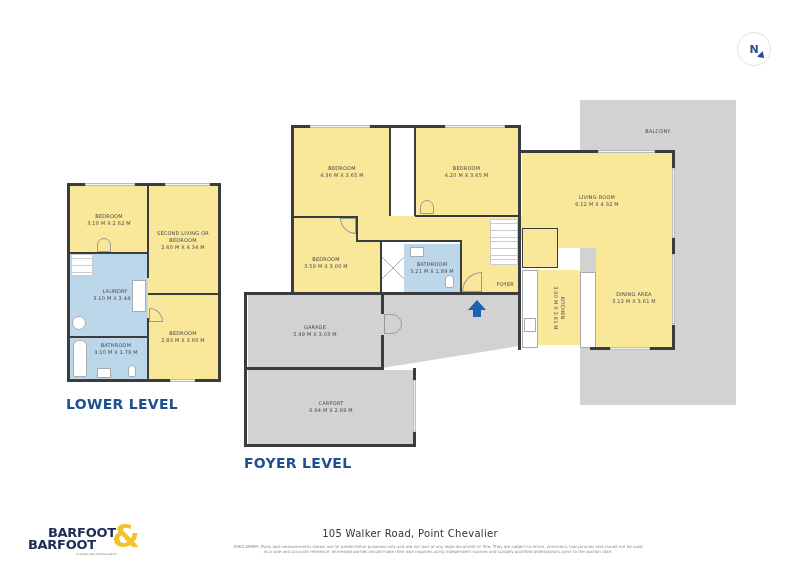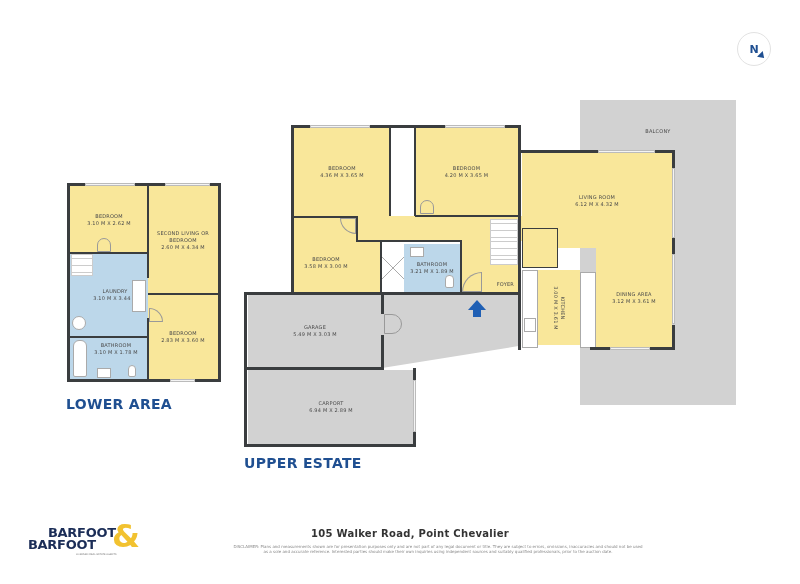--- a/index.html
+++ b/index.html
@@ -10,21 +10,21 @@
   .blue { background:#bcd7ea; }
   .gray { background:#d2d2d2; }
   .white { background:#ffffff; }
   .wall { position:absolute; background:#3a3d3f; }
   .win { position:absolute; background:#f4f4f4; border:0.5px solid #bbb; box-sizing:border-box; }
   .level-label { position:absolute; font-family:"DejaVu Sans", sans-serif; font-weight:bold; color:#1f4f91; font-size:14px; letter-spacing:0.3px; }
   .compass { position:absolute; left:737px; top:32px; width:34px; height:34px; border-radius:50%; border:1px solid #e2e2e2; box-sizing:border-box; display:flex; align-items:center; justify-content:center; color:#1f4f91; font-weight:bold; font-size:11px; }
   .logo { position:absolute; left:28px; top:527px; color:#1b2d57; font-weight:bold; font-size:13px; line-height:12px; letter-spacing:-0.3px; }
   .amp { position:absolute; left:112px; top:520px; color:#f2c230; font-size:32px; font-weight:bold; line-height:32px; }
   .tagline { position:absolute; left:76px; top:553px; font-size:2.5px; color:#777; }
-  .address { position:absolute; left:0; width:740px; top:528px; text-align:center; padding-left:80px; box-sizing:border-box; font-size:10px; font-weight:bold; color:#333; letter-spacing:0.3px; }
+  .address { position:absolute; left:0; width:740px; top:528px; text-align:center; padding-left:80px; box-sizing:border-box; font-size:10px; font-weight:normal; color:#333; letter-spacing:0.3px; }
   .disclaimer { position:absolute; left:168px; width:540px; top:544px; font-size:4px; line-height:5px; color:#888; text-align:center; }
   .stairs { position:absolute; background:repeating-linear-gradient(to bottom, #fff 0, #fff 3px, #ccc 3px, #ccc 3.6px); border:0.5px solid #ccc; box-sizing:border-box; }
   .door-arc { position:absolute; border:0.6px solid #999; box-sizing:border-box; }
   .fixture { position:absolute; background:#fff; border:0.6px solid #aaa; box-sizing:border-box; }
   .arrow { position:absolute; left:468px; top:300px; width:0; height:0; border-left:9px solid transparent; border-right:9px solid transparent; border-bottom:10px solid #1f5fb4; }
   .arrow-stem { position:absolute; left:473px; top:309px; width:8px; height:8px; background:#1f5fb4; }
 </style>
 </head>
 <body>
 
@@ -72,21 +72,21 @@
   <div class="wall" style="left:147px;top:318px;width:2px;height:61px;"></div>
   <div class="wall" style="left:70px;top:252px;width:78px;height:2px;"></div>
   <div class="wall" style="left:148px;top:293px;width:70px;height:2px;"></div>
   <div class="wall" style="left:70px;top:336px;width:78px;height:2px;"></div>
 
   <div class="win" style="left:85px;top:183px;width:50px;height:3px;"></div>
   <div class="win" style="left:165px;top:183px;width:45px;height:3px;"></div>
   <div class="win" style="left:170px;top:379px;width:25px;height:3px;"></div>
   <div class="door-arc" style="left:97px;top:238px;width:14px;height:14px;border-radius:14px 14px 0 0;"></div>
   <div class="door-arc" style="left:149px;top:308px;width:14px;height:14px;border-radius:0 14px 0 0;"></div>
-  <div class="level-label" style="left:66px;top:396px;">LOWER AREA</div>
+  <div class="level-label" style="left:66px;top:396px;">LOWER LEVEL</div>
 </div>
 
 <div>
 
   <div class="room gray" style="left:580px;top:100px;width:156px;height:305px;justify-content:flex-start;padding-top:28px;">
     <span>BALCONY</span>
   </div>
 
   <div class="room yellow" style="left:294px;top:128px;width:96px;height:88px;">
     <span>BEDROOM</span>
@@ -183,21 +183,21 @@
   <div class="win" style="left:672px;top:168px;width:3px;height:70px;"></div>
   <div class="win" style="left:672px;top:254px;width:3px;height:70px;"></div>
   <div class="win" style="left:610px;top:347px;width:40px;height:3px;"></div>
   <div class="win" style="left:413px;top:380px;width:3px;height:52px;"></div>
 
   <div class="door-arc" style="left:340px;top:218px;width:16px;height:16px;border-radius:0 0 0 16px;"></div>
   <div class="door-arc" style="left:420px;top:200px;width:14px;height:14px;border-radius:14px 14px 0 0;"></div>
   <div class="door-arc" style="left:462px;top:272px;width:20px;height:20px;border-radius:20px 0 0 0;"></div>
   <div class="door-arc" style="left:384px;top:314px;width:18px;height:20px;border-radius:0 20px 20px 0;"></div>
 
-  <div class="level-label" style="left:244px;top:455px;">UPPER ESTATE</div>
+  <div class="level-label" style="left:244px;top:455px;">FOYER LEVEL</div>
 </div>
 
 <div>
   <div class="logo">
     <div style="padding-left:20px;">BARFOOT</div>
     <div>BARFOOT</div>
   </div>
   <div class="amp">&amp;</div>
   <div class="tagline">LICENSED REAL ESTATE AGENTS</div>
   <div class="address">105 Walker Road, Point Chevalier</div>

